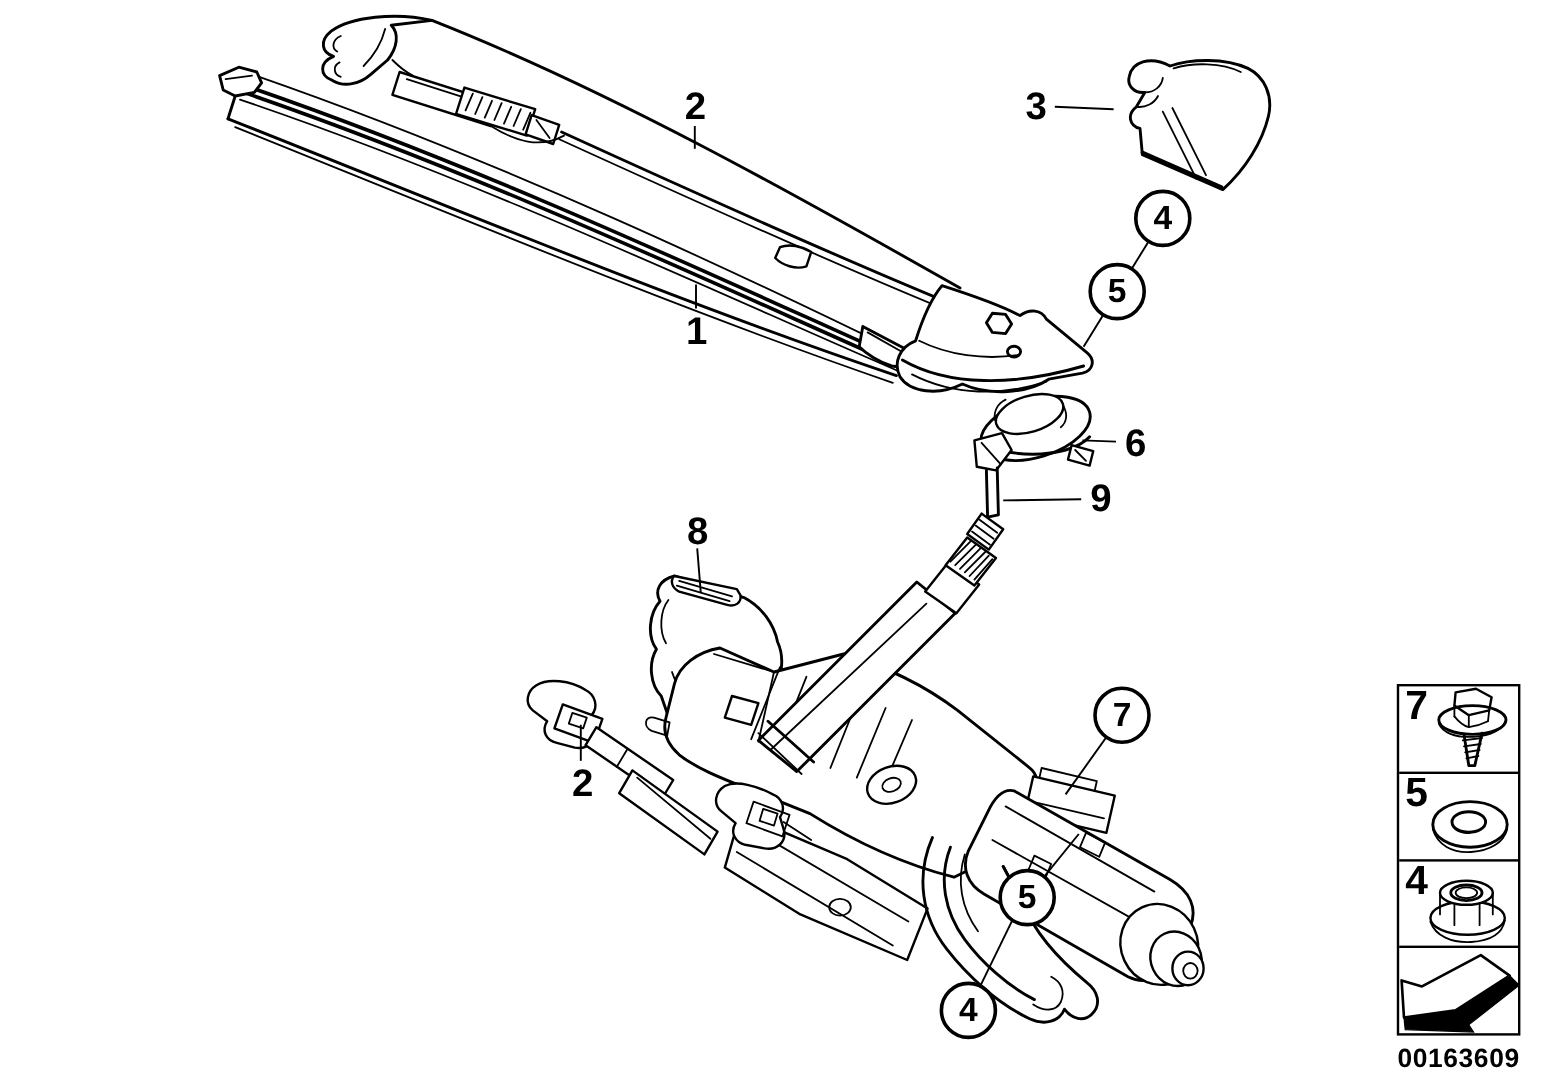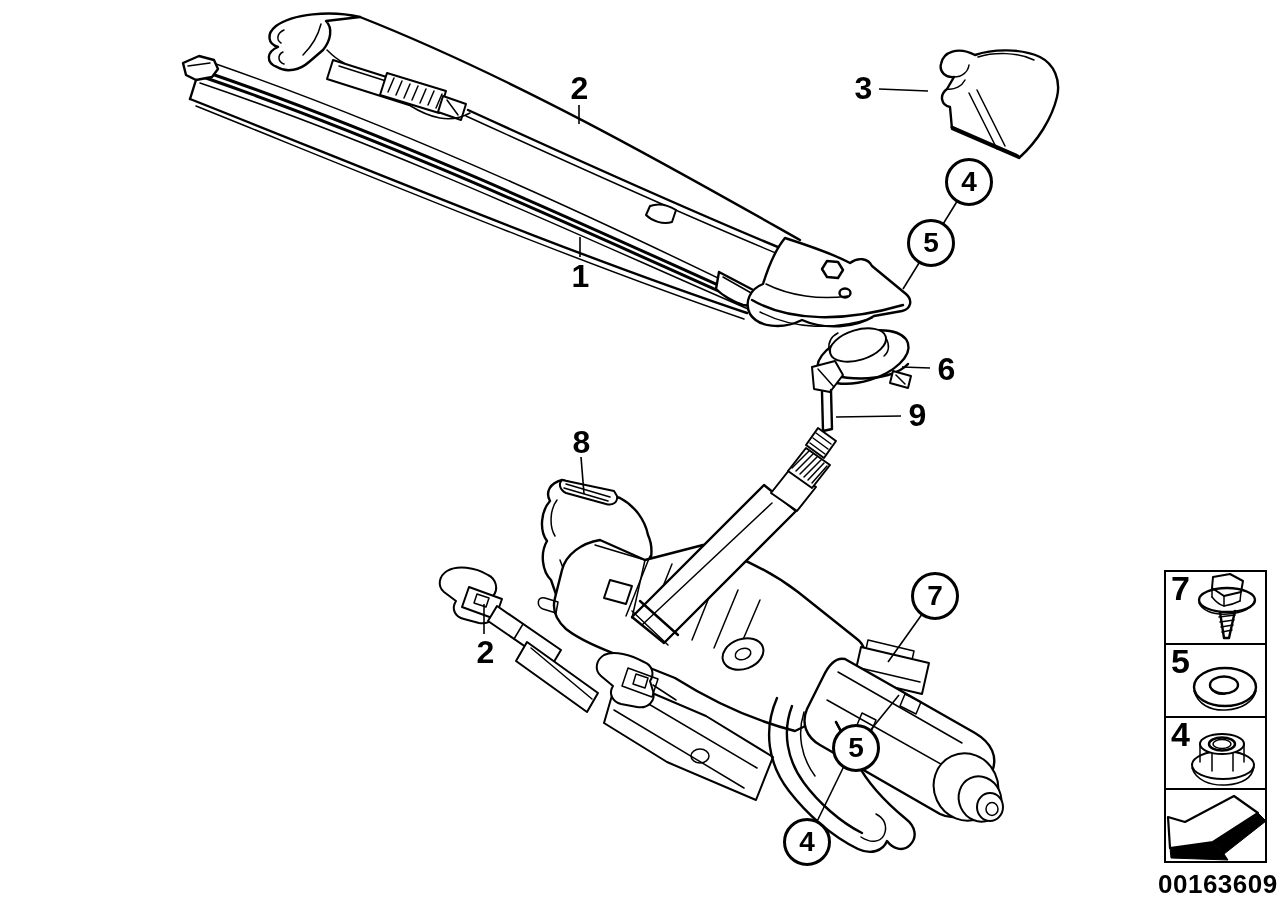--- a/index.html
+++ b/index.html
@@ -11,21 +11,21 @@
   .callout-circle{position:absolute;width:48px;height:48px;box-sizing:border-box;
                   border:3px solid #000;border-radius:50%;background:#fff;
                   display:flex;align-items:center;justify-content:center;
                   font-weight:bold;font-size:28px;}
   #legend{position:absolute;left:1164px;top:570px;width:103px;height:293px;
           box-sizing:border-box;border:2px solid #000;display:flex;flex-direction:column;}
   .legend-cell{position:relative;flex:1;border-bottom:2px solid #000;}
   .legend-cell:last-child{border-bottom:none;}
   .legend-num{position:absolute;left:5px;top:-2px;font-weight:bold;font-size:34px;line-height:1.1;}
   #part-number{position:absolute;left:1158px;top:869px;width:115px;text-align:center;
-               font-size:26px;font-weight:bold;letter-spacing:0.5px;}
+               font-size:22px;font-weight:bold;letter-spacing:0.5px;}
   svg{display:block;}
   .ln{fill:none;stroke:#000;stroke-width:2.4;stroke-linecap:round;stroke-linejoin:round;}
   .det{fill:none;stroke:#000;stroke-width:1.5;stroke-linecap:round;stroke-linejoin:round;}
   .thk{fill:none;stroke:#000;stroke-width:3;stroke-linecap:round;stroke-linejoin:round;}
   .wfill{fill:#fff;stroke:#000;stroke-width:2.4;stroke-linejoin:round;}
   .wfill2{fill:#fff;stroke:#000;stroke-width:2;stroke-linejoin:round;}
   .leader{fill:none;stroke:#000;stroke-width:1.6;}
 </style>
 </head>
 <body>

